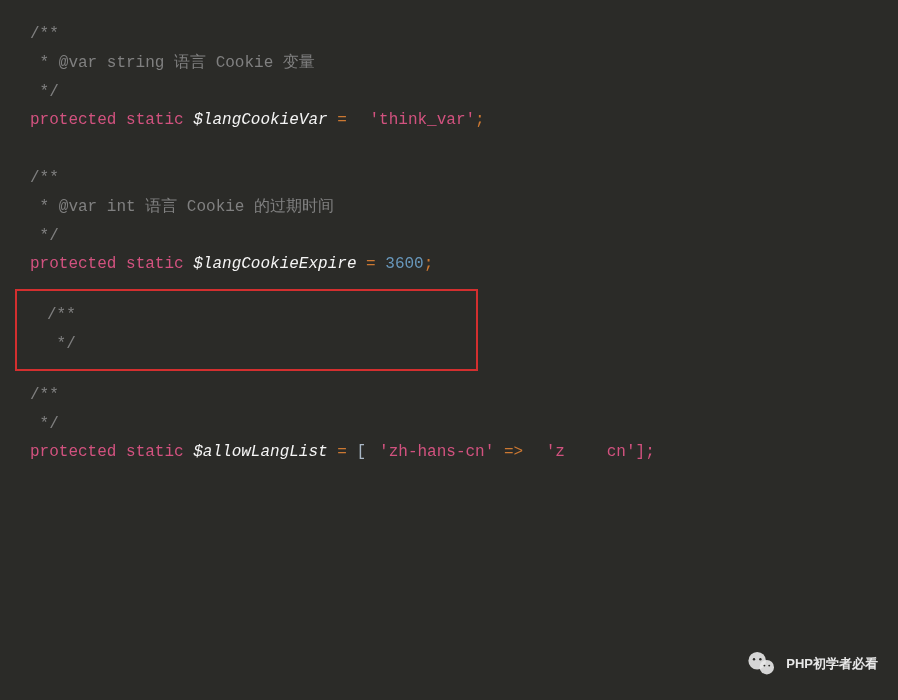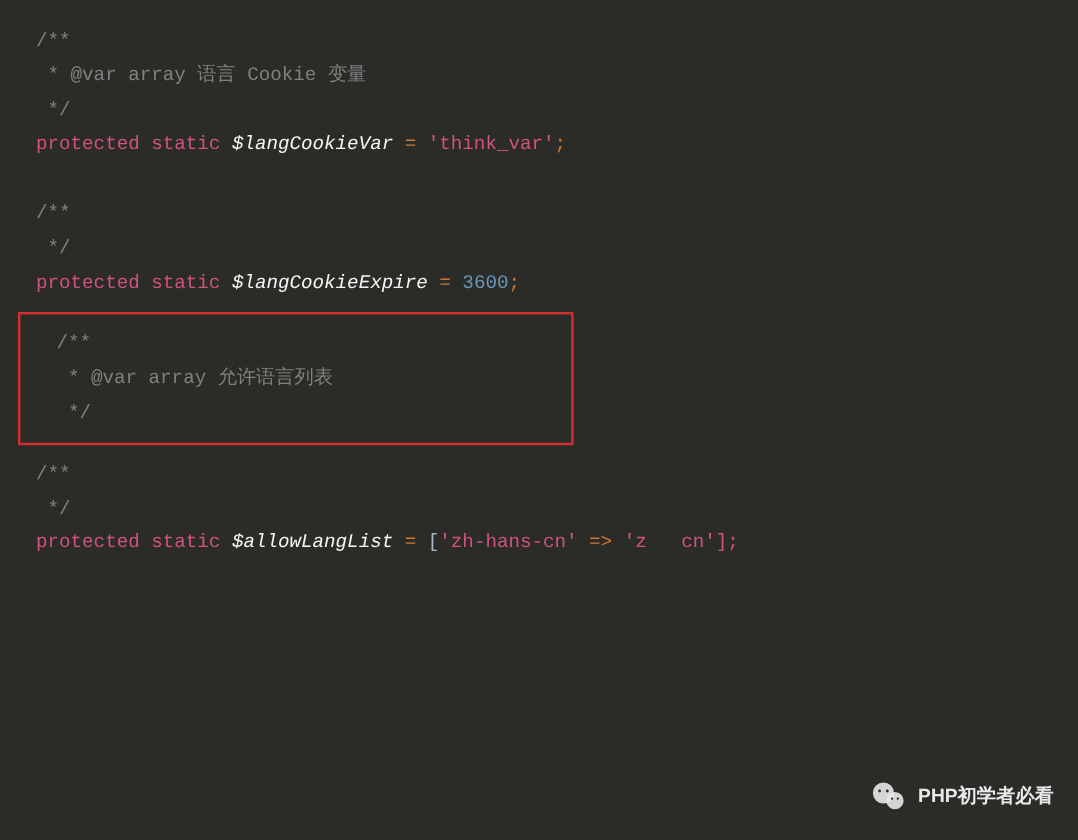--- a/index.html
+++ b/index.html
@@ -28,70 +28,70 @@
       margin-left: 15px;
       margin-right: 420px;
       margin-top: 10px;
       margin-bottom: 10px;
     }
     .comment { color: #808080; }
     .keyword-protected { color: #d2527f; margin-top: 31px; }
     .keyword-static { color: #d2527f; font-family: Liberation Mono, monospace; }
     .variable { color: #f5f5f5; font-style: italic; }
     .operator { color: #cc7832; }
-    .string { color: #d2527f; }
+    .string { color: #d2527f; margin-left: 13px; }
     .number { color: #6897bb; }
     .bracket { color: #a9b7c6; }
     .punct { color: #cc7832; }
     .line { white-space: pre; }
     .italic { font-style: italic; }
     
     .watermark {
       position: absolute;
       bottom: 20px;
       right: 20px;
       display: flex;
       align-items: center;
       gap: 8px;
       color: #e8e8e8;
       font-family: sans-serif;
-      font-size: 16px;
+      font-size: 13px;
       font-weight: bold;
     }
     .wechat-icon {
       width: 32px;
       height: 32px;
       position: relative;
       display: flex;
       align-items: center;
       justify-content: center;
     }
   </style>
 </head>
 <body>
 
 <div>
 
   <div class="code-block">
     <div class="line comment">/**</div>
-    <div class="line comment"> * @var array 语言 Cookie 变量</div>
+    <div class="line comment"> * @var string 语言 Cookie 变量</div>
     <div class="line comment"> */</div>
     <div class="line"><span class="keyword-protected">protected</span> <span class="keyword-static">static</span> <span class="variable italic">$langCookieVar</span><span class="operator"> = </span><span class="string">'think_var'</span><span class="punct">;</span></div>
     <div class="line">&nbsp;</div>
   </div>
 
   <div class="code-block">
     <div class="line comment">/**</div>
+    <div class="line comment"> * @var int 语言 Cookie 的过期时间</div>
     <div class="line comment"> */</div>
     <div class="line"><span class="keyword-protected">protected</span> <span class="keyword-static">static</span> <span class="variable italic">$langCookieExpire</span><span class="operator"> = </span><span class="number">3600</span><span class="punct">;</span></div>
   </div>
 
   <div class="highlight-box">
     <div class="line comment">/**</div>
-    <div class="line comment"> * @var array 允许语言列表</div>
     <div class="line comment"> */</div>
   </div>
 
   <div class="code-block">
     <div class="line comment">/**</div>
     <div class="line comment"> */</div>
     <div class="line"><span class="keyword-protected">protected</span> <span class="keyword-static">static</span> <span class="variable italic">$allowLangList</span><span class="operator"> = </span><span class="bracket">[</span><span class="string">'zh-hans-cn'</span><span class="operator"> =&gt; </span><span class="string">'z</span>&nbsp;&nbsp;&nbsp;<span class="string">cn'];</span></div>
   </div>
 
 </div>

